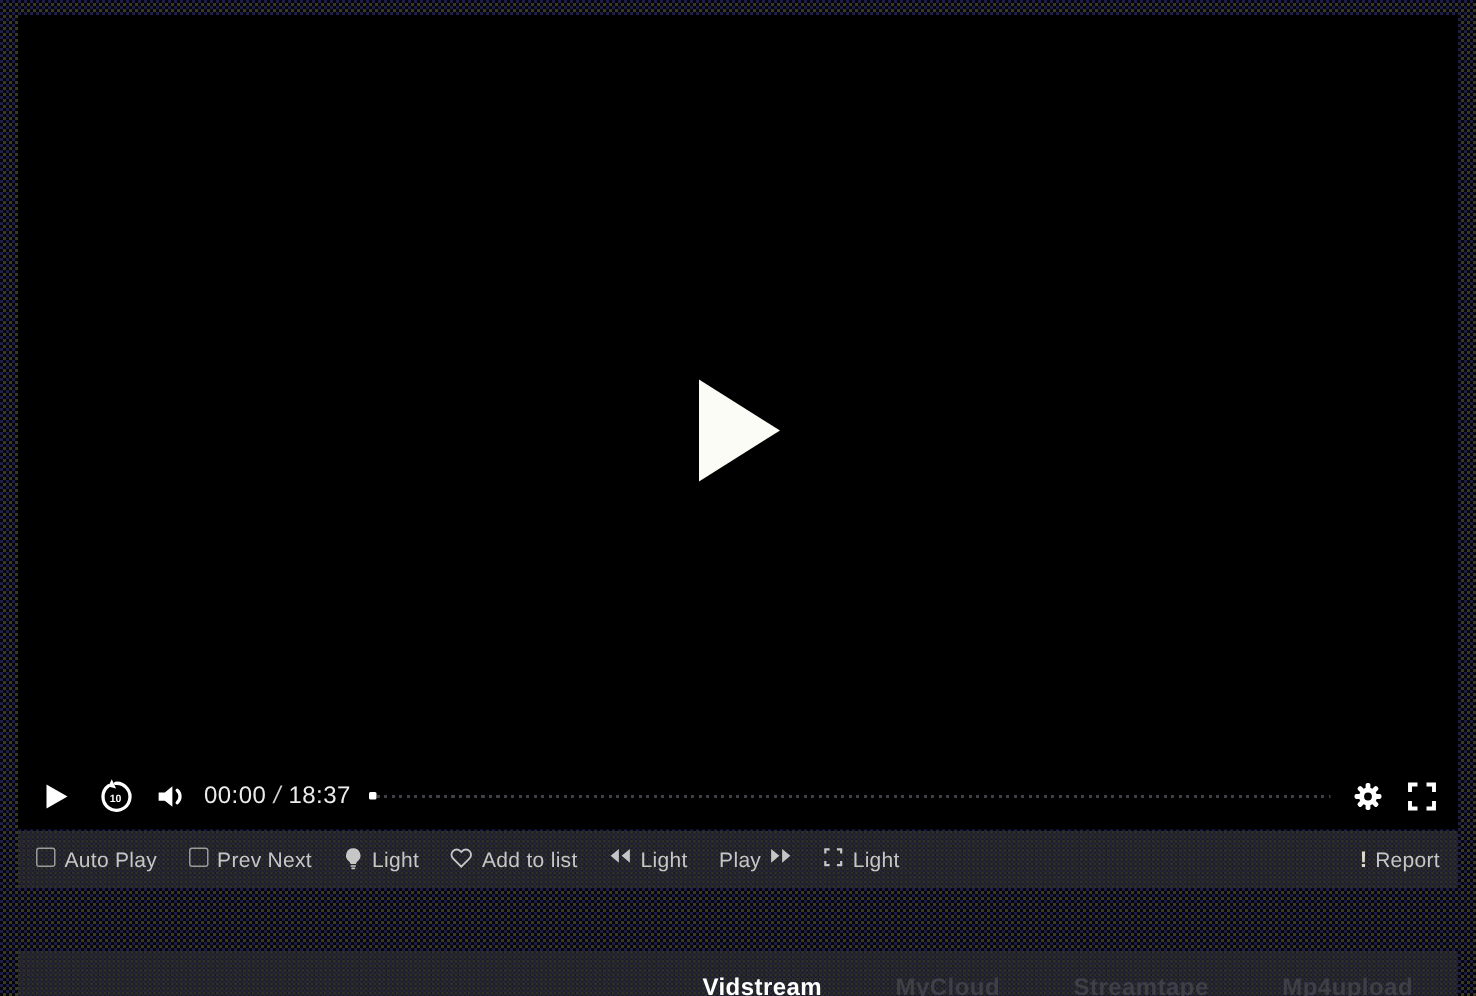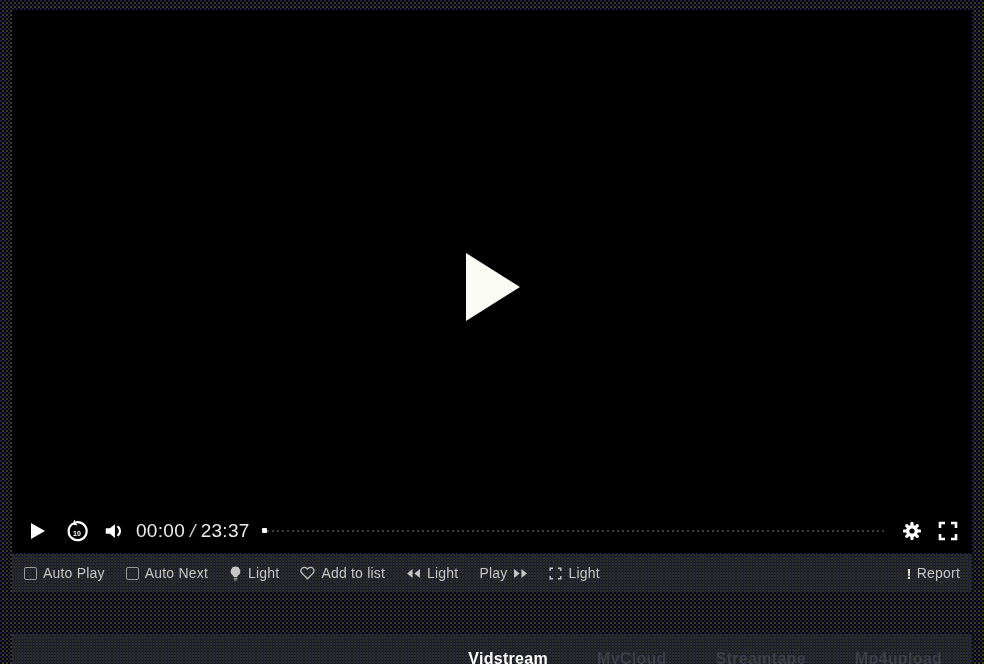--- a/index.html
+++ b/index.html
@@ -36,21 +36,21 @@
     position:absolute;left:0;right:0;bottom:0;height:44px;
     display:flex;align-items:center;
     padding:0 14px;box-sizing:border-box;
   }
   .ctrl-btn{background:transparent;border:none;padding:0;cursor:pointer;display:flex;align-items:center;justify-content:center;}
   .ctrl-play{width:24px;height:24px;margin-right:14px;}
   .ctrl-rewind{width:26px;height:26px;margin-right:12px;position:relative;}
   .ctrl-rewind .ten{position:absolute;left:50%;top:56%;transform:translate(-50%,-50%);font-size:7px;font-weight:bold;color:#fff;}
   .ctrl-volume{width:24px;height:24px;margin-right:10px;}
   .time{
-    color:#ececec;font-size:19px;letter-spacing:.3px;margin-right:12px;white-space:nowrap;
+    color:#ececec;font-size:16px;letter-spacing:.3px;margin-right:12px;white-space:nowrap;
     display:flex;gap:5px;align-items:center;
   }
   .time .sep{color:#cfcfcf;font-style:italic;}
   .progress{
     position:relative;flex:1;height:14px;margin-right:14px;cursor:pointer;
     display:flex;align-items:center;
   }
   .progress-track{
     width:100%;height:2px;
     background-image:repeating-linear-gradient(90deg,#3e3e44 0 2px,transparent 2px 5px);
@@ -60,21 +60,21 @@
   }
   .ctrl-settings{width:22px;height:22px;margin-right:14px;}
   .ctrl-fullscreen{width:21px;height:21px;}
   
   .toolbar{
     position:absolute;left:12px;top:554px;width:960px;height:38px;
     display:flex;align-items:center;gap:21px;
     padding:0 12px;box-sizing:border-box;
     color:#c6c6c6;font-size:14px;letter-spacing:.2px;
   }
-  .tb-item{display:flex;align-items:center;gap:6px;cursor:pointer;white-space:nowrap;}
+  .tb-item{display:flex;align-items:flex-start;gap:6px;cursor:pointer;white-space:nowrap;}
   .tb-checkbox{
     width:11px;height:11px;border:1.5px solid #9a9a9a;border-radius:2px;background:transparent;flex:0 0 auto;
   }
   .tb-icon{display:flex;align-items:center;flex:0 0 auto;}
   .tb-report{margin-left:auto;display:flex;align-items:center;gap:5px;cursor:pointer;}
   .report-bang{font-weight:800;font-size:15px;color:#dfdccb;}
   
   .servers{
     position:absolute;left:12px;top:634px;width:960px;height:50px;
     display:flex;align-items:center;justify-content:flex-end;gap:17px;
@@ -117,21 +117,21 @@
       <button class="ctrl-btn ctrl-volume">
         <svg width="22" height="22" viewBox="0 0 24 24">
           <path d="M3 9 v6 h4.5 L13 19.5 v-15 L7.5 9 Z" fill="#fff"></path>
           <path d="M16.5 7.5 a6 6 0 0 1 0 9" fill="none" stroke="#fff" stroke-width="2.4" stroke-linecap="round"></path>
         </svg>
       </button>
 
       <div class="time">
         <span>00:00</span>
         <span class="sep">/</span>
-        <span>23:37</span>
+        <span>18:37</span>
       </div>
 
       <div class="progress">
         <div class="progress-track"></div>
         <div class="playhead"></div>
       </div>
 
       <button class="ctrl-btn ctrl-settings">
         <svg width="20" height="20" viewBox="0 0 20 20">
           <g fill="#fff">
@@ -159,21 +159,21 @@
 
   <div class="toolbar panel-dither">
 
     <div class="tb-item">
       <span class="tb-checkbox"></span>
       <span>Auto Play</span>
     </div>
 
     <div class="tb-item">
       <span class="tb-checkbox"></span>
-      <span>Auto Next</span>
+      <span>Prev Next</span>
     </div>
 
     <div class="tb-item">
       <span class="tb-icon">
         <svg width="13" height="15" viewBox="0 0 24 28" fill="#c6c6c6">
           <path d="M12 1 a9 9 0 0 0 -5.2 16.3 c1 .8 1.7 2 1.7 3.2 h7 c0-1.2 .7-2.4 1.7-3.2 A9 9 0 0 0 12 1 z"></path>
           <rect x="8.5" y="22" width="7" height="2" rx="1"></rect>
           <rect x="9.5" y="25" width="5" height="2" rx="1"></rect>
         </svg>
       </span>

